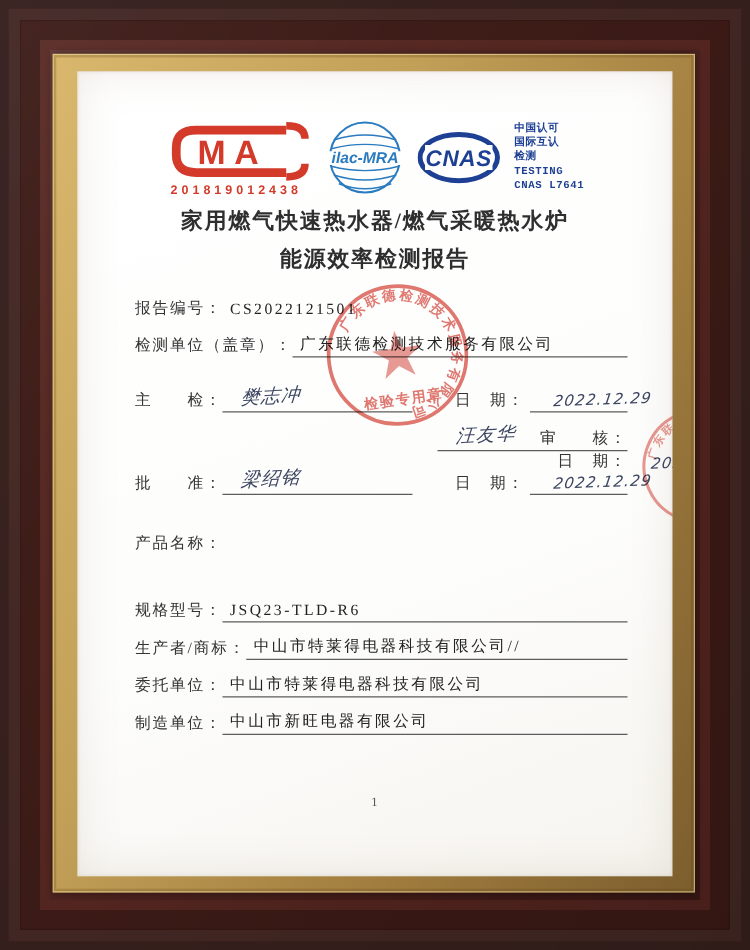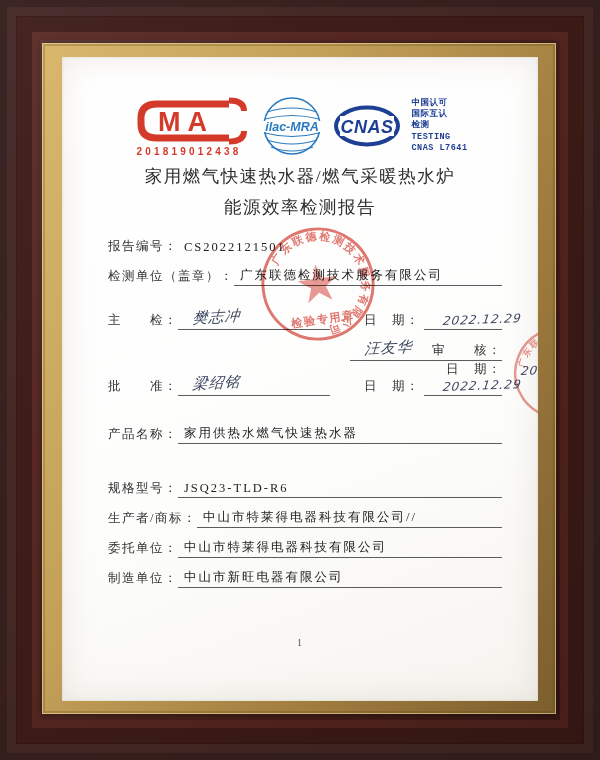--- a/index.html
+++ b/index.html
@@ -43,21 +43,21 @@
     display:flex;justify-content:center;align-items:center;gap:11px;
   }
   .cma-num-style{font-family:"Liberation Sans",sans-serif;}
   .accred-text{
     font-family:Liberation Mono, monospace;
     font-size:8.5px;line-height:1.3;font-weight:bold;color:#1d3f94;
     letter-spacing:0.5px;white-space:pre-line;
   }
   
   .title-block{position:absolute;left:0;right:0;top:104px;text-align:center;color:#2e2e2e;}
-  .title-line{font-size:17.5px;font-weight:normal;letter-spacing:1.5px;line-height:1.75;}
+  .title-line{font-size:17.5px;font-weight:bold;letter-spacing:1.5px;line-height:1.75;}
   
   .row{
     position:absolute;left:46px;right:36px;height:21px;
     display:flex;align-items:flex-end;
     font-size:12.5px;color:#333;letter-spacing:1.5px;white-space:nowrap;
   }
   .row .lbl{flex:none;padding-bottom:1px;}
   .row .val{padding:0 4px 1px 6px;letter-spacing:2px;color:#222;}
   .row .uline{border-bottom:1px solid #5c5c5c;}
   .row .fill{flex:1;}
@@ -174,21 +174,20 @@
       </span>
       <span class="sp"></span>
       <span class="date-lbl">日　期：</span>
       <span class="date-box">
         <span class="hand hand-date">2022.12.29</span>
       </span>
     </div>
 
     <div class="row r-prod0">
       <span class="lbl">产品名称：</span>
-      <span class="val uline fill">家用供热水燃气快速热水器</span>
     </div>
     <div class="row r-prod1">
       <span class="lbl">规格型号：</span>
       <span class="val uline fill">JSQ23-TLD-R6</span>
     </div>
     <div class="row r-prod2">
       <span class="lbl">生产者/商标：</span>
       <span class="val uline fill">中山市特莱得电器科技有限公司//</span>
     </div>
     <div class="row r-prod3">

